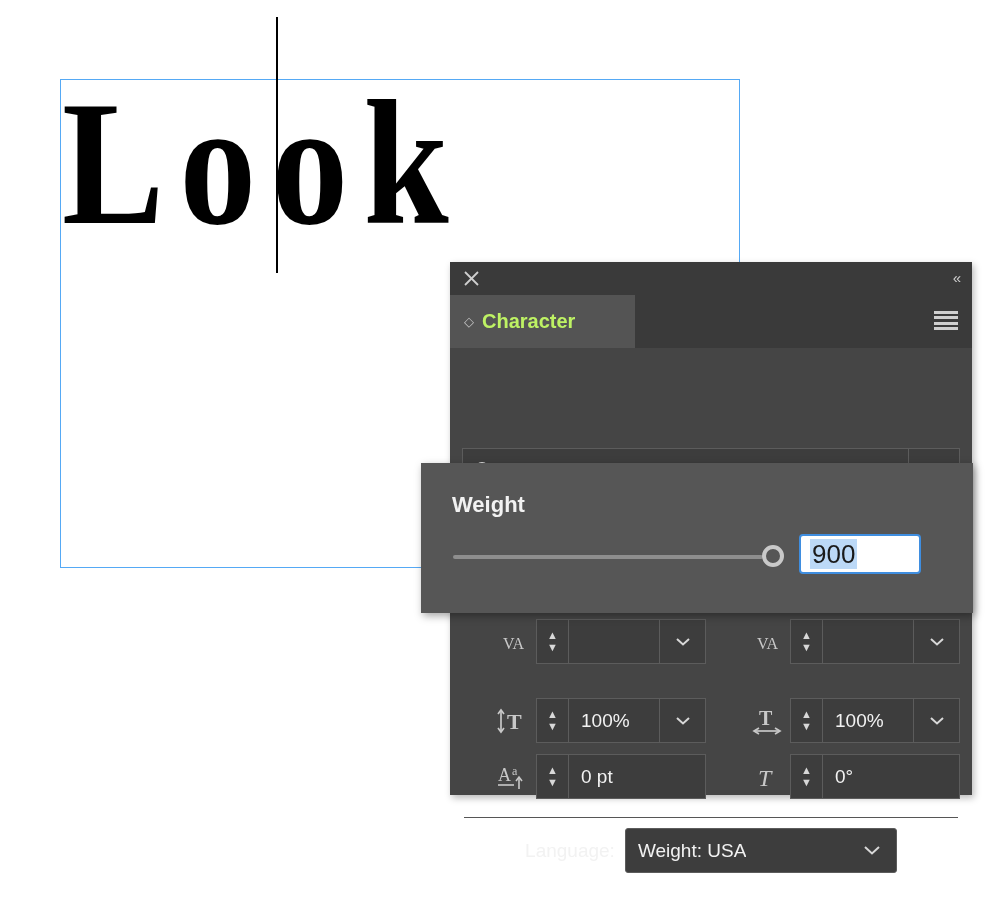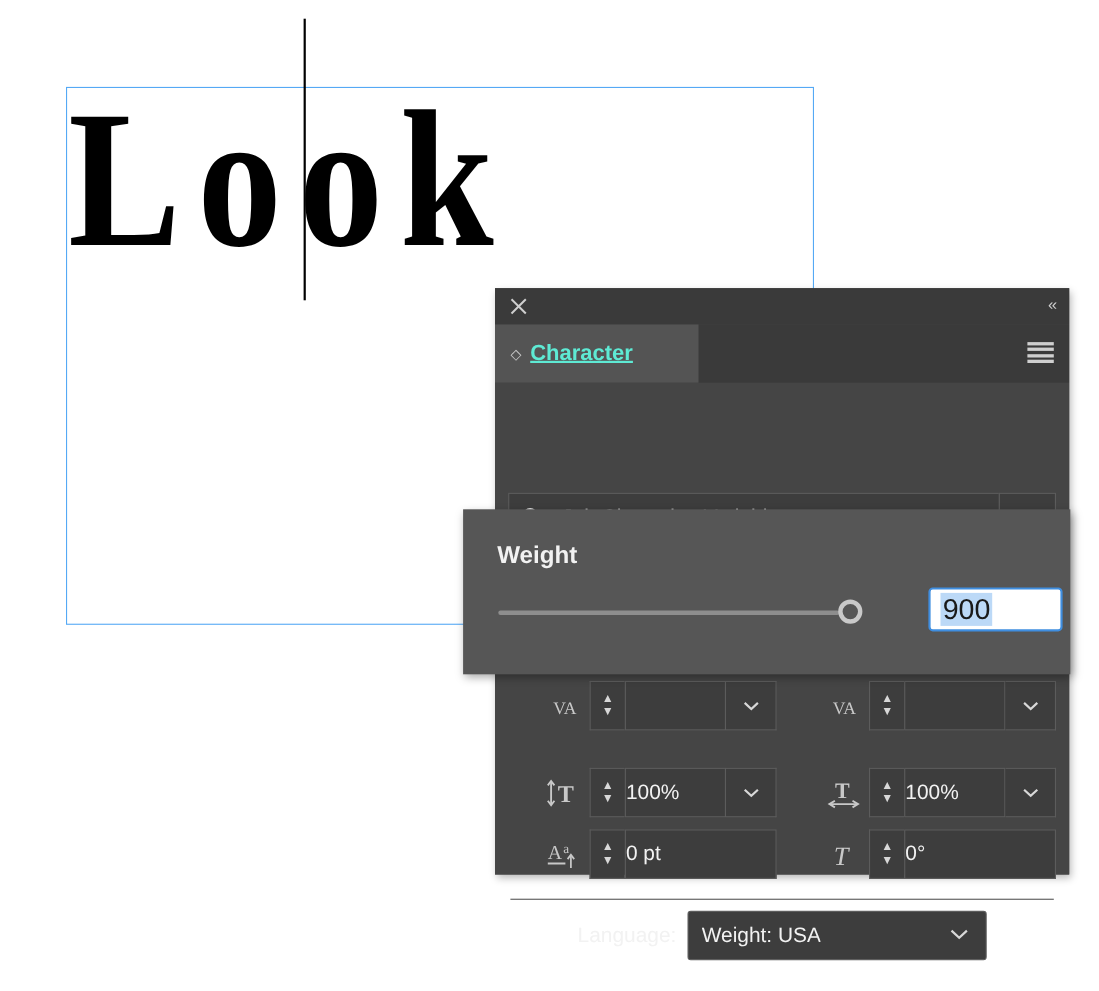--- a/index.html
+++ b/index.html
@@ -99,24 +99,23 @@
     align-items: center;
   }
   .tab-diamond {
     margin-left: 14px;
     color: #c8c8c8;
     font-size: 13px;
     line-height: 1;
   }
   .tab-label {
     margin-left: 8px;
-    color: #5eead4;
+    color: #bef264;
     font-size: 20px;
     font-weight: 700;
-    text-decoration: underline;
   }
   .panel-menu-icon {
     position: absolute;
     right: 14px; top: 16px;
     width: 24px; height: 19px;
     display: flex;
     flex-direction: column;
     justify-content: space-between;
   }
   .panel-menu-icon i {
@@ -246,20 +245,21 @@
   }
   .stepper span { font-size: 11px; line-height: 7px; }
   .num-field {
     flex: 1 1 auto;
     height: 45px;
     border: 1px solid #5c5c5c;
     box-sizing: border-box;
     background: #3d3d3d;
     display: flex;
     align-items: center;
+    padding-left: 12px;
   }
   .num-dropdown {
     width: 46px;
     height: 45px;
     border: 1px solid #5c5c5c;
     border-left: none;
     box-sizing: border-box;
     background: #3d3d3d;
     display: flex;
     align-items: center;
@@ -361,21 +361,20 @@
     top: 71px;
     width: 122px;
     height: 40px;
     background: #ffffff;
     border: 2px solid #3f8ee0;
     border-radius: 4px;
     box-sizing: border-box;
     display: flex;
     align-items: center;
     padding-left: 9px;
-    margin-left: 45px;
   }
   #weight-value-text {
     font-size: 26px;
     color: #1a1a1a;
     background: #bcd9f7;
     line-height: 30px;
     padding: 0 2px;
   }
 </style>
 </head>

